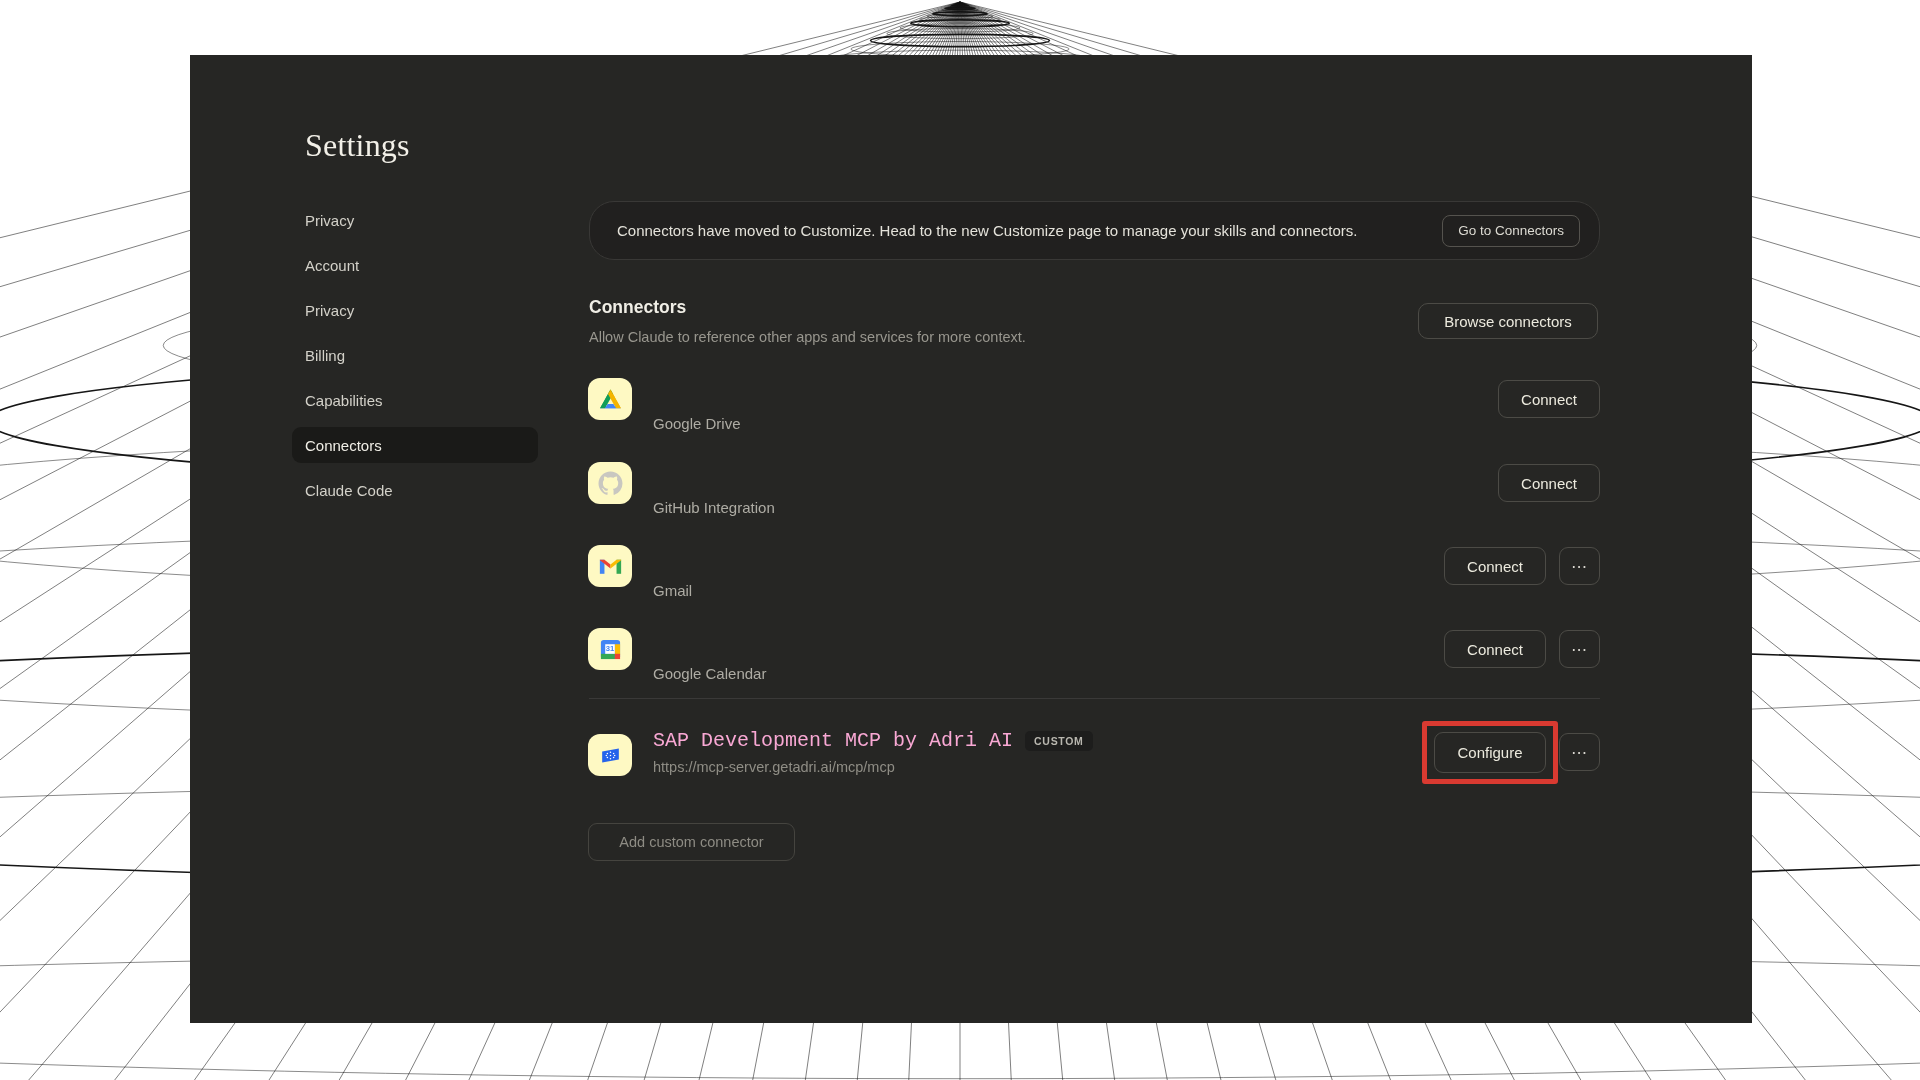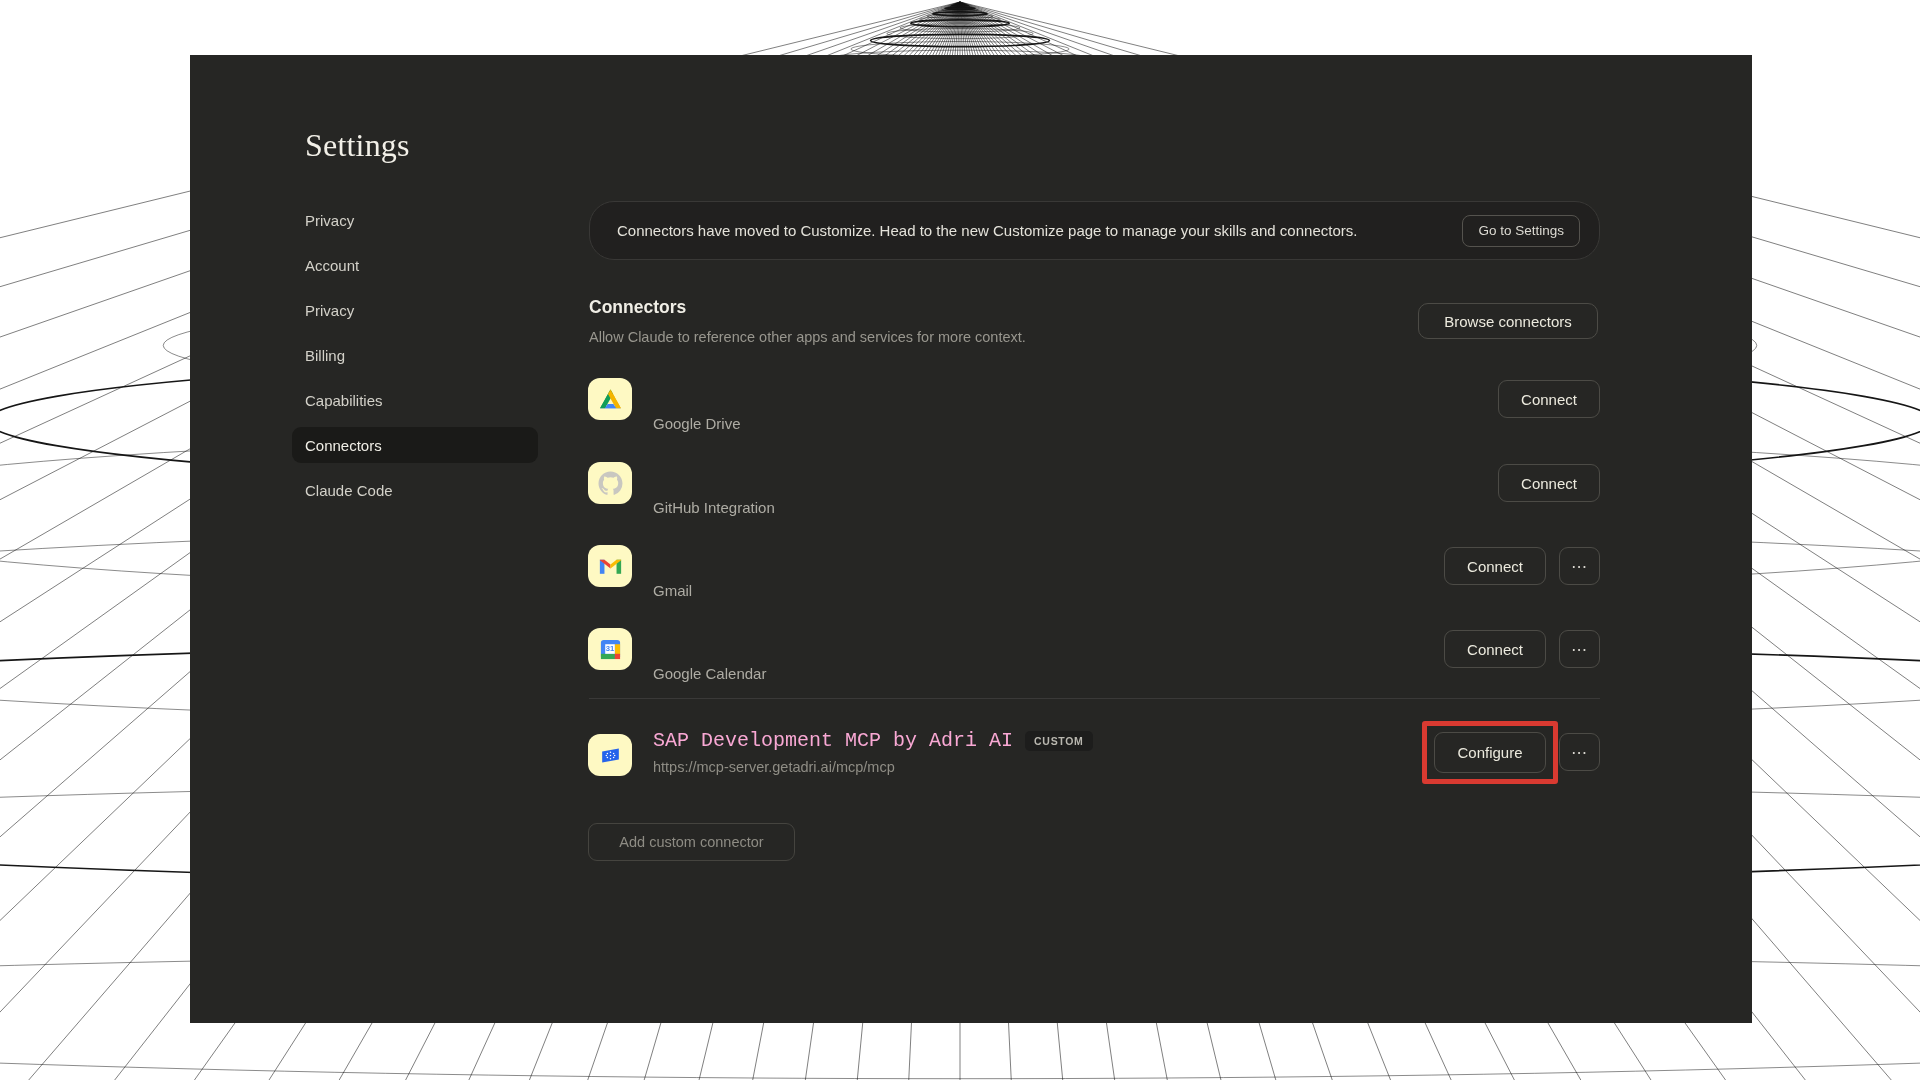--- a/index.html
+++ b/index.html
@@ -191,21 +191,21 @@
       <div class="side-item">Account</div>
       <div class="side-item">Privacy</div>
       <div class="side-item">Billing</div>
       <div class="side-item">Capabilities</div>
       <div class="side-item selected">Connectors</div>
       <div class="side-item">Claude Code</div>
     </div>
 
   <div class="banner">
     <div class="banner-text">Connectors have moved to Customize. Head to the new Customize page to manage your skills and connectors.</div>
-    <button class="banner-btn">Go to Settings</button>
+    <button class="banner-btn">Go to Connectors</button>
   </div>
 
   <div class="connectors-heading">Connectors</div>
   <div class="connectors-subtitle">Allow Claude to reference other apps and services for more context.</div>
   <button class="browse-btn">Browse connectors</button>
 
   <div id="rows">
       <div class="row" style="top: 322px;">
         <div class="tile">
           <svg width="25" height="25" viewBox="0 0 24 21">

